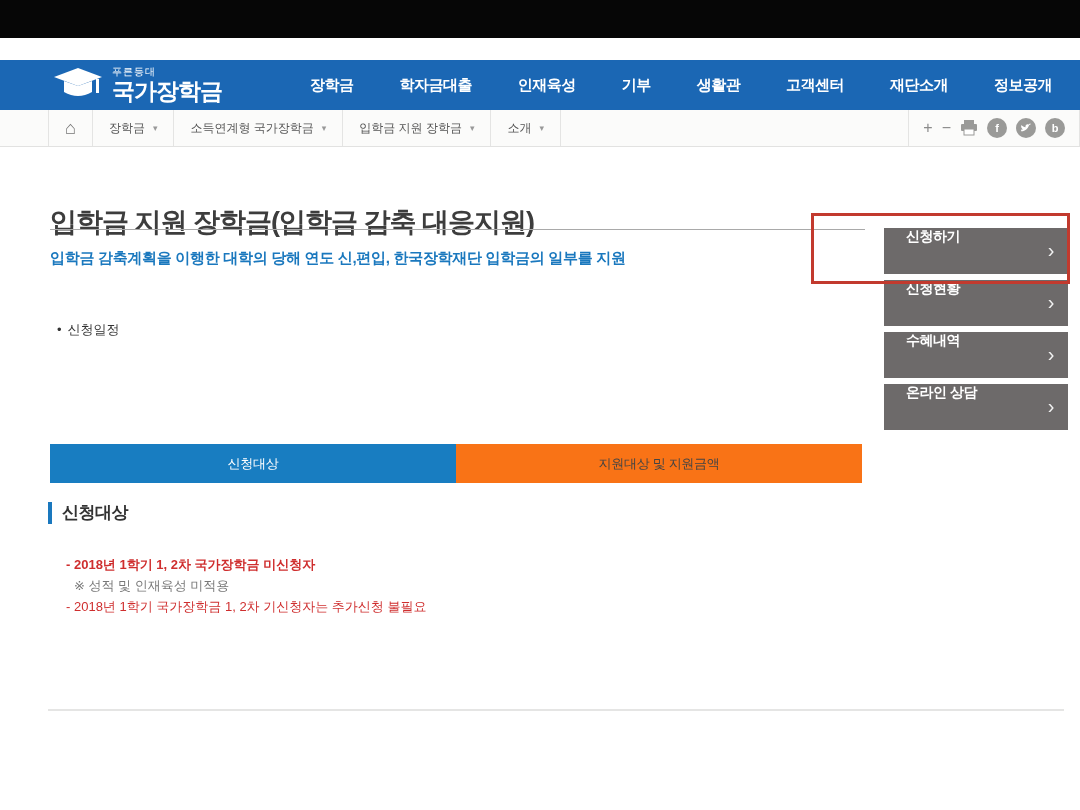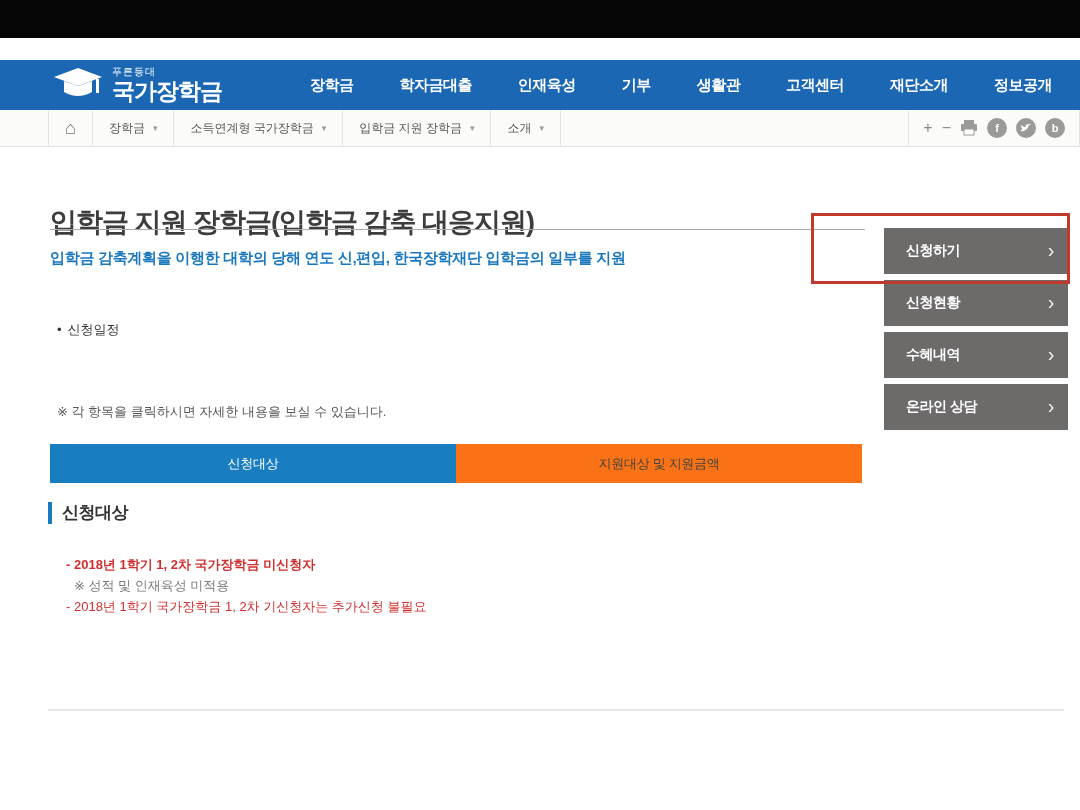--- a/index.html
+++ b/index.html
@@ -65,21 +65,21 @@
   .b-main .sub { color:#999; font-weight:normal; }
   .b-red1 { position:absolute; left:66px; top:556px; font-size:13px; font-weight:bold; color:#cf2e2e; }
   .b-gray { position:absolute; left:74px; top:577px; font-size:13px; color:#777; }
   .b-red2 { position:absolute; left:66px; top:598px; font-size:13px; font-weight:normal; color:#cf2e2e; }
 
   .content-rule { position:absolute; left:48px; top:709px; width:1016px; height:2px; background:#e5e5e4; }
 
   
   .side-nav { position:absolute; left:884px; top:228px; width:184px; }
   .side-btn { position:relative; width:184px; height:46px; margin-bottom:6px; background:#6d6a6a;
-              color:#fff; display:flex; align-items:center; padding-left:22px; font-size:14px;
+              color:#fff; display:flex; padding-left:22px; font-size:14px;
               font-weight:bold; letter-spacing:-0.5px; cursor:pointer; }
   .side-btn .chev { position:absolute; right:14px; top:50%; transform:translateY(-54%);
                     font-size:20px; font-weight:normal; color:#f2f2f2; }
 
   
   .highlight-box { position:absolute; left:811px; top:213px; width:259px; height:71px;
                    border:3px solid #c23a2e; z-index:5; pointer-events:none; }
 
   
   .footer-band { position:absolute; left:0; top:762px; width:1080px; height:38px; background:#d8d8d8; }
@@ -162,21 +162,20 @@
 
   <h1 class="page-title">입학금 지원 장학금(입학금 감축 대응지원)</h1>
   <div class="title-rule"></div>
 
   <p class="page-desc">입학금 감축계획을 이행한 대학의 당해 연도 신,편입, 한국장학재단 입학금의 일부를 지원</p>
 
   <p class="schedule-line">
     <span class="dot">•</span><span>신청일정</span>
   </p>
 
-  <p class="click-note">※ 각 항목을 클릭하시면 자세한 내용을 보실 수 있습니다.</p>
 
   <div class="tabs">
     <div class="tab active">신청대상</div>
     <div class="tab inactive">지원대상 및 지원금액</div>
   </div>
 
   <h2 class="section-heading">신청대상</h2>
 
   <p class="b-red1">- 2018년 1학기 1, 2차 국가장학금 미신청자</p>
   <p class="b-gray">※ 성적 및 인재육성 미적용</p>

